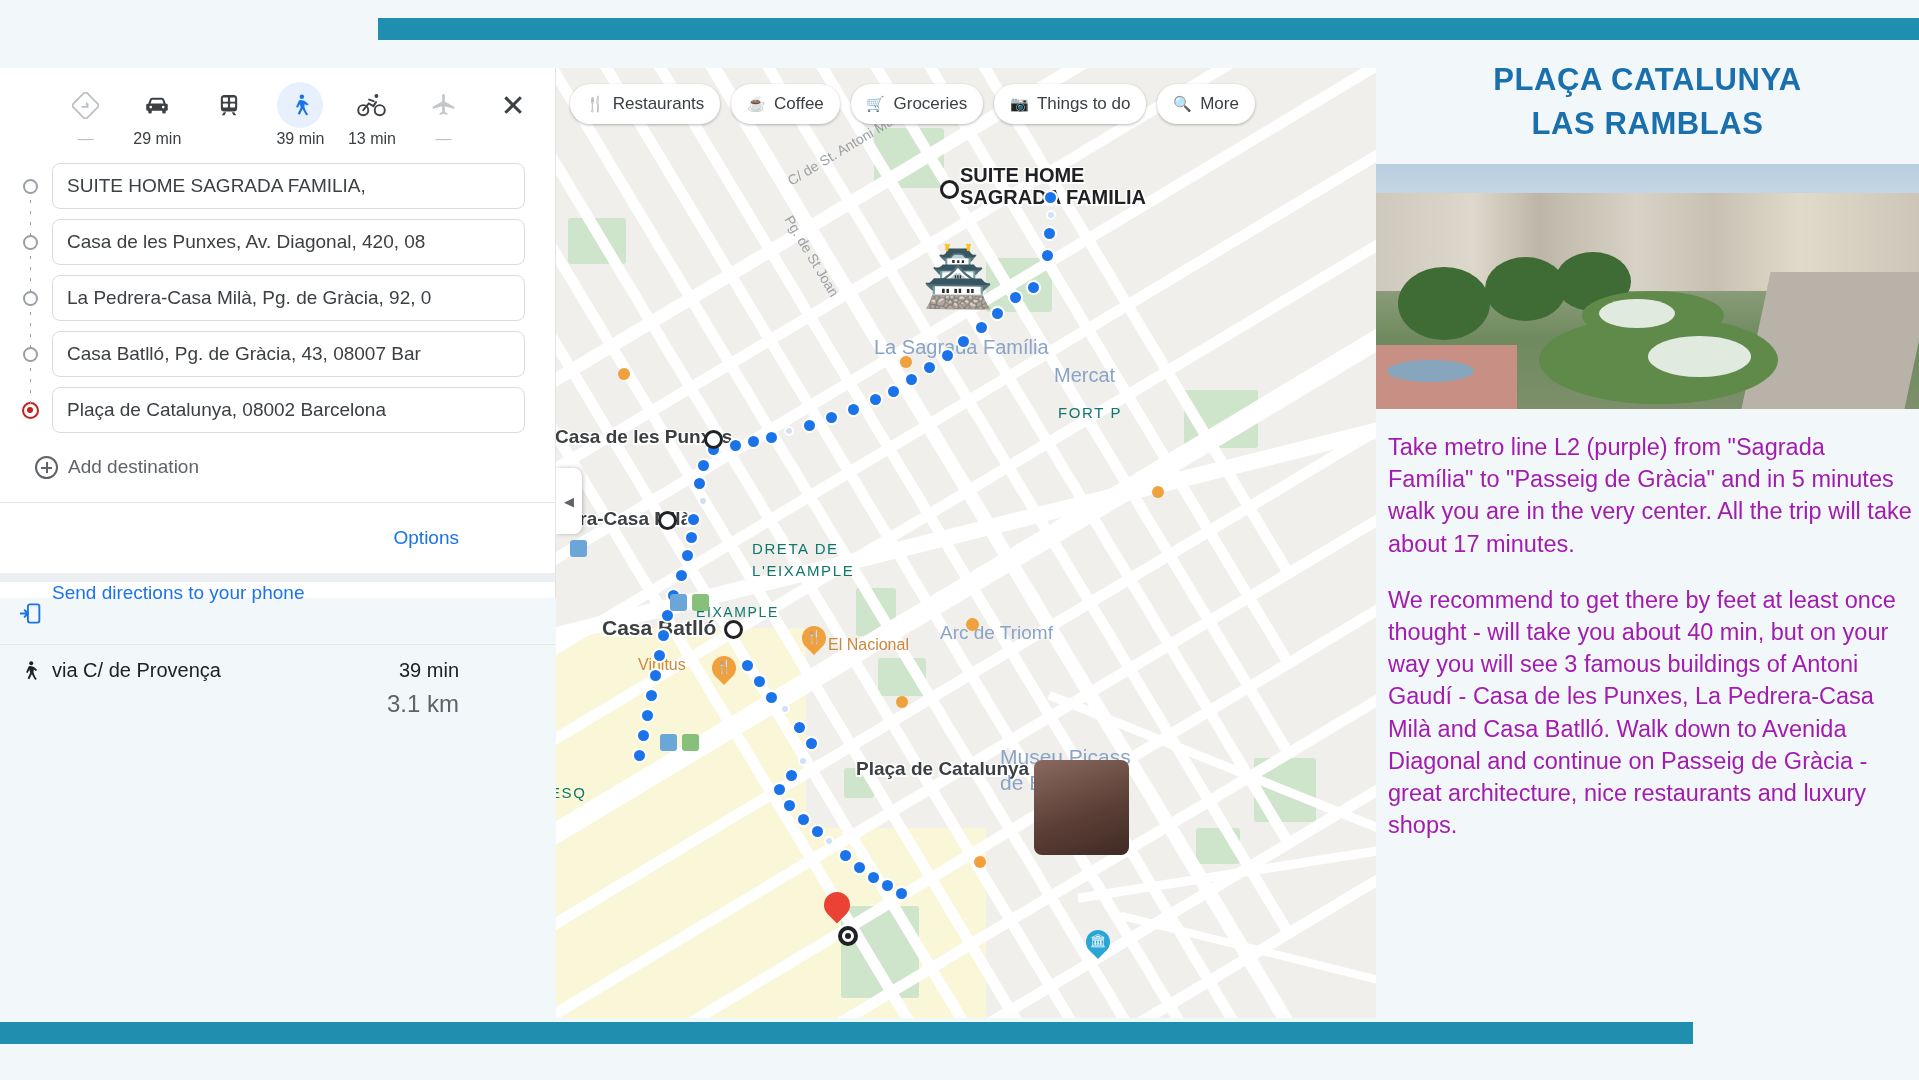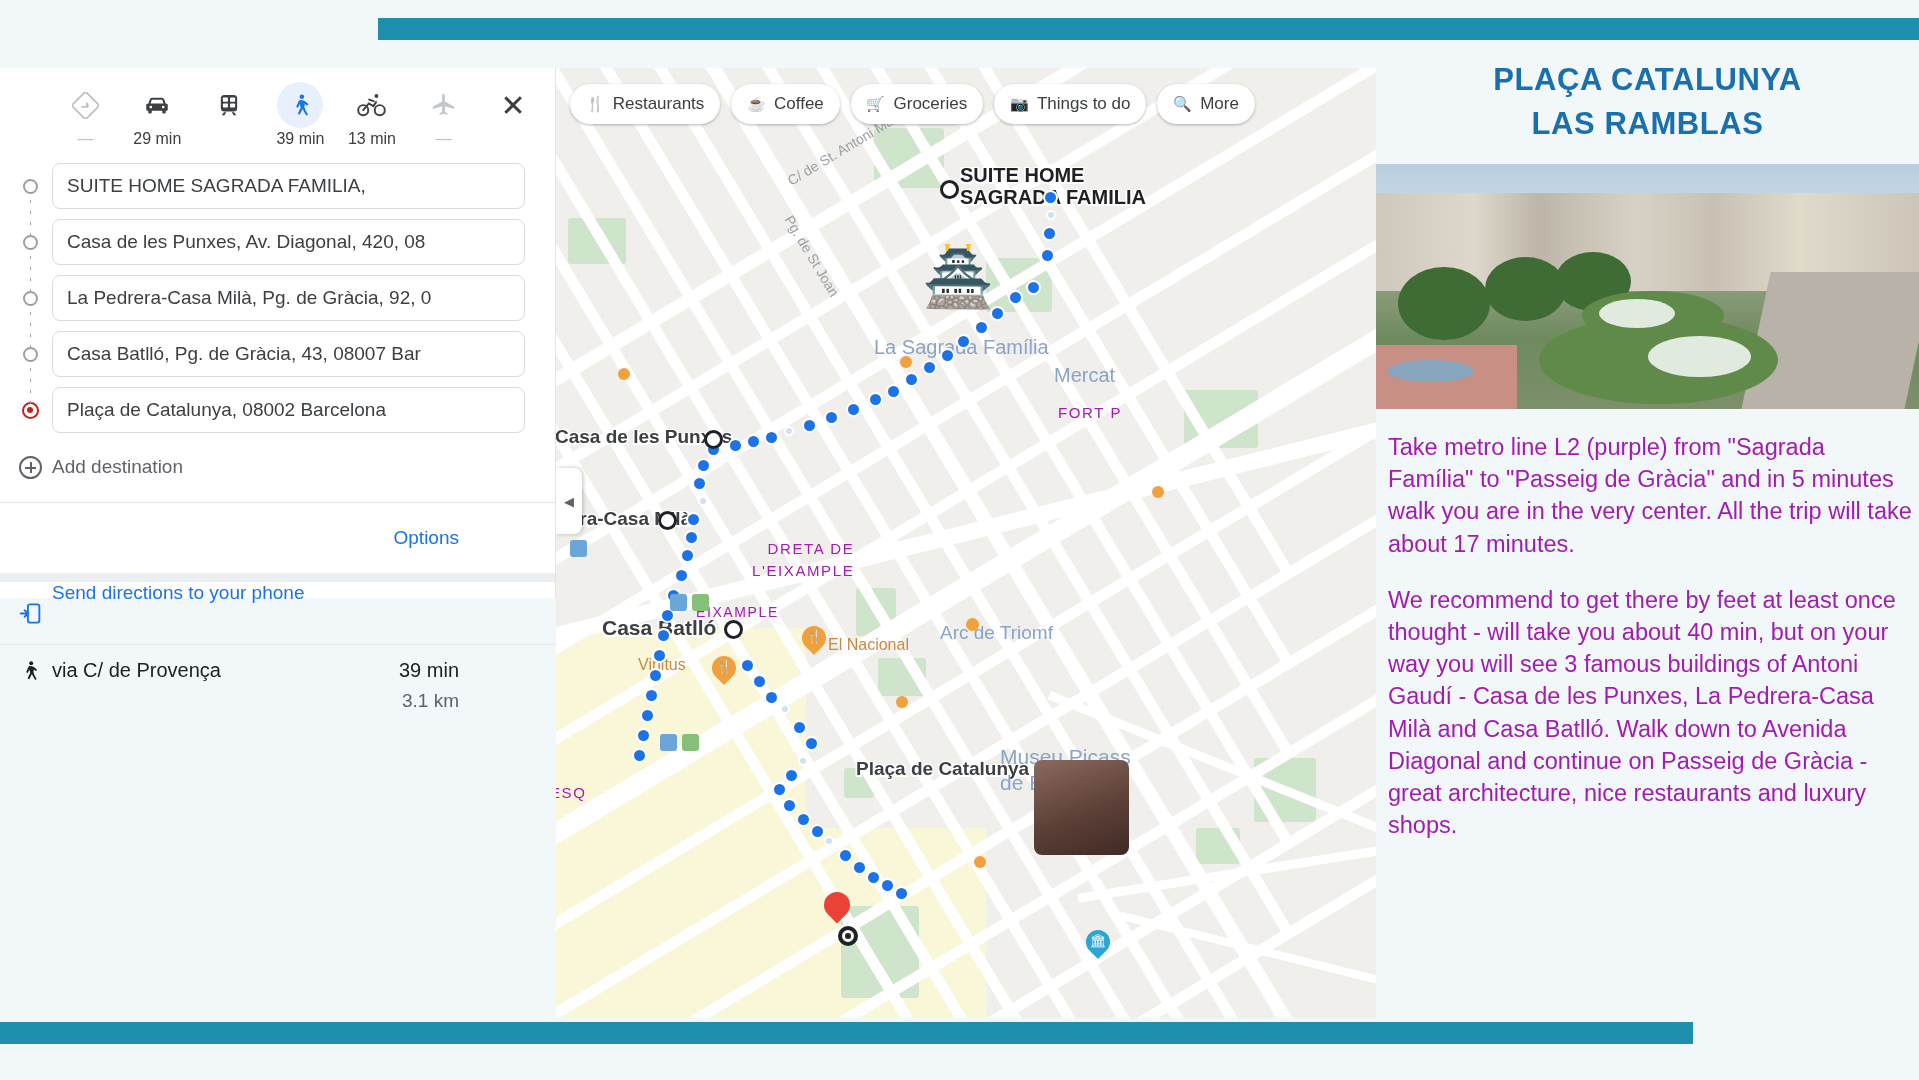--- a/index.html
+++ b/index.html
@@ -62,21 +62,21 @@
   .wp-input {
     flex: 1; margin-right: 30px; height: 46px; border: 1px solid #dadce0; border-radius: 8px;
     display: flex; align-items: center; padding: 0 14px; font-size: 19px; color: #3c4043;
     background: #fff; overflow: hidden; white-space: nowrap;
   }
   .dotline {
     position: absolute; left: 29px; width: 2px;
     background-image: radial-gradient(circle, #9aa0a6 1.3px, transparent 1.4px);
     background-size: 4px 11px; background-repeat: repeat-y;
   }
-  .add-row { display: flex; align-items: center; height: 58px; padding-left: 8px; cursor: pointer; }
+  .add-row { display: flex; align-items: center; height: 58px; padding-left: 24px; cursor: pointer; }
   .add-icon {
     width: 44px; display: flex; align-items: center; justify-content: center; flex: none;
     font-size: 25px; color: #5f6368;
   }
   .plus-c {
     width: 23px; height: 23px; border: 2px solid #5f6368; border-radius: 50%;
     position: relative;
   }
   .plus-c::before, .plus-c::after {
     content:""; position:absolute; background:#5f6368;
@@ -96,21 +96,21 @@
   .send-row { display: flex; height: 62px; padding-left: 8px; cursor: pointer; }
   .send-ico { width: 44px; display: flex; align-items:center; justify-content:center; flex:none; }
   .send-label { color: #1a73e8; font-size: 19px; }
   .route-div { height: 1px; background: #e6e6e6; }
   .route-row { display: flex; align-items: flex-start; padding: 14px 0 0 8px; }
   .route-ico { width: 44px; display:flex; align-items:center; justify-content:center; flex:none; font-size: 24px; }
   .route-main { flex: 1; }
   .route-via { font-size: 20px; color: #202124; }
   .route-right { text-align: right; padding-right: 96px; }
   .route-time { font-size: 20px; color: #202124; font-weight: 500; }
-  .route-dist { font-size: 19px; color: #5f6368; margin-top: 8px; }
+  .route-dist { font-size: 24px; color: #5f6368; margin-top: 8px; }
 
   
   .map {
     position: absolute; left: 556px; top: 68px; width: 820px; height: 950px;
     overflow: hidden; background: #eceae5;
   }
   .map-base { position: absolute; inset: 0; background: #f1efeb; }
   .road {
     position: absolute; background: #ffffff; transform-origin: center;
   }
@@ -130,21 +130,21 @@
     border-radius: 0 8px 8px 0; box-shadow: 1px 0 4px rgba(0,0,0,.25); z-index: 6;
     display: flex; align-items: center; justify-content: center; cursor: pointer;
     font-size: 13px; color: #5f6368;
   }
   .mlabel {
     position: absolute; font-size: 17px; color: #5f6368; white-space: nowrap; z-index: 4;
   }
   .mlabel.dark { color: #3c4043; font-weight: bold; font-size: 19px;
     text-shadow: -1.5px -1.5px 0 #fff, 1.5px -1.5px 0 #fff, -1.5px 1.5px 0 #fff, 1.5px 1.5px 0 #fff; }
   .mlabel.blue { color: #8aa4c8; }
-  .mlabel.area { color: #a21caf; letter-spacing: 1.6px; font-size: 15px; text-align: right; }
+  .mlabel.area { color: #0f766e; letter-spacing: 1.6px; font-size: 15px; text-align: left; }
   .mlabel.poi { color: #c9893f; font-size: 16px; }
   .mlabel.start {
     color: #202124; font-weight: bold; font-size: 20px; line-height: 1.1;
     text-shadow: -1.5px -1.5px 0 #fff, 1.5px -1.5px 0 #fff, -1.5px 1.5px 0 #fff, 1.5px 1.5px 0 #fff;
   }
   .rdot {
     position: absolute; width: 15px; height: 15px; border-radius: 50%; background: #1a73e8;
     border: 2px solid #fff; z-index: 5;
   }
   .rdot.sm { width: 10px; height: 10px; background: #cfe0f7; }

